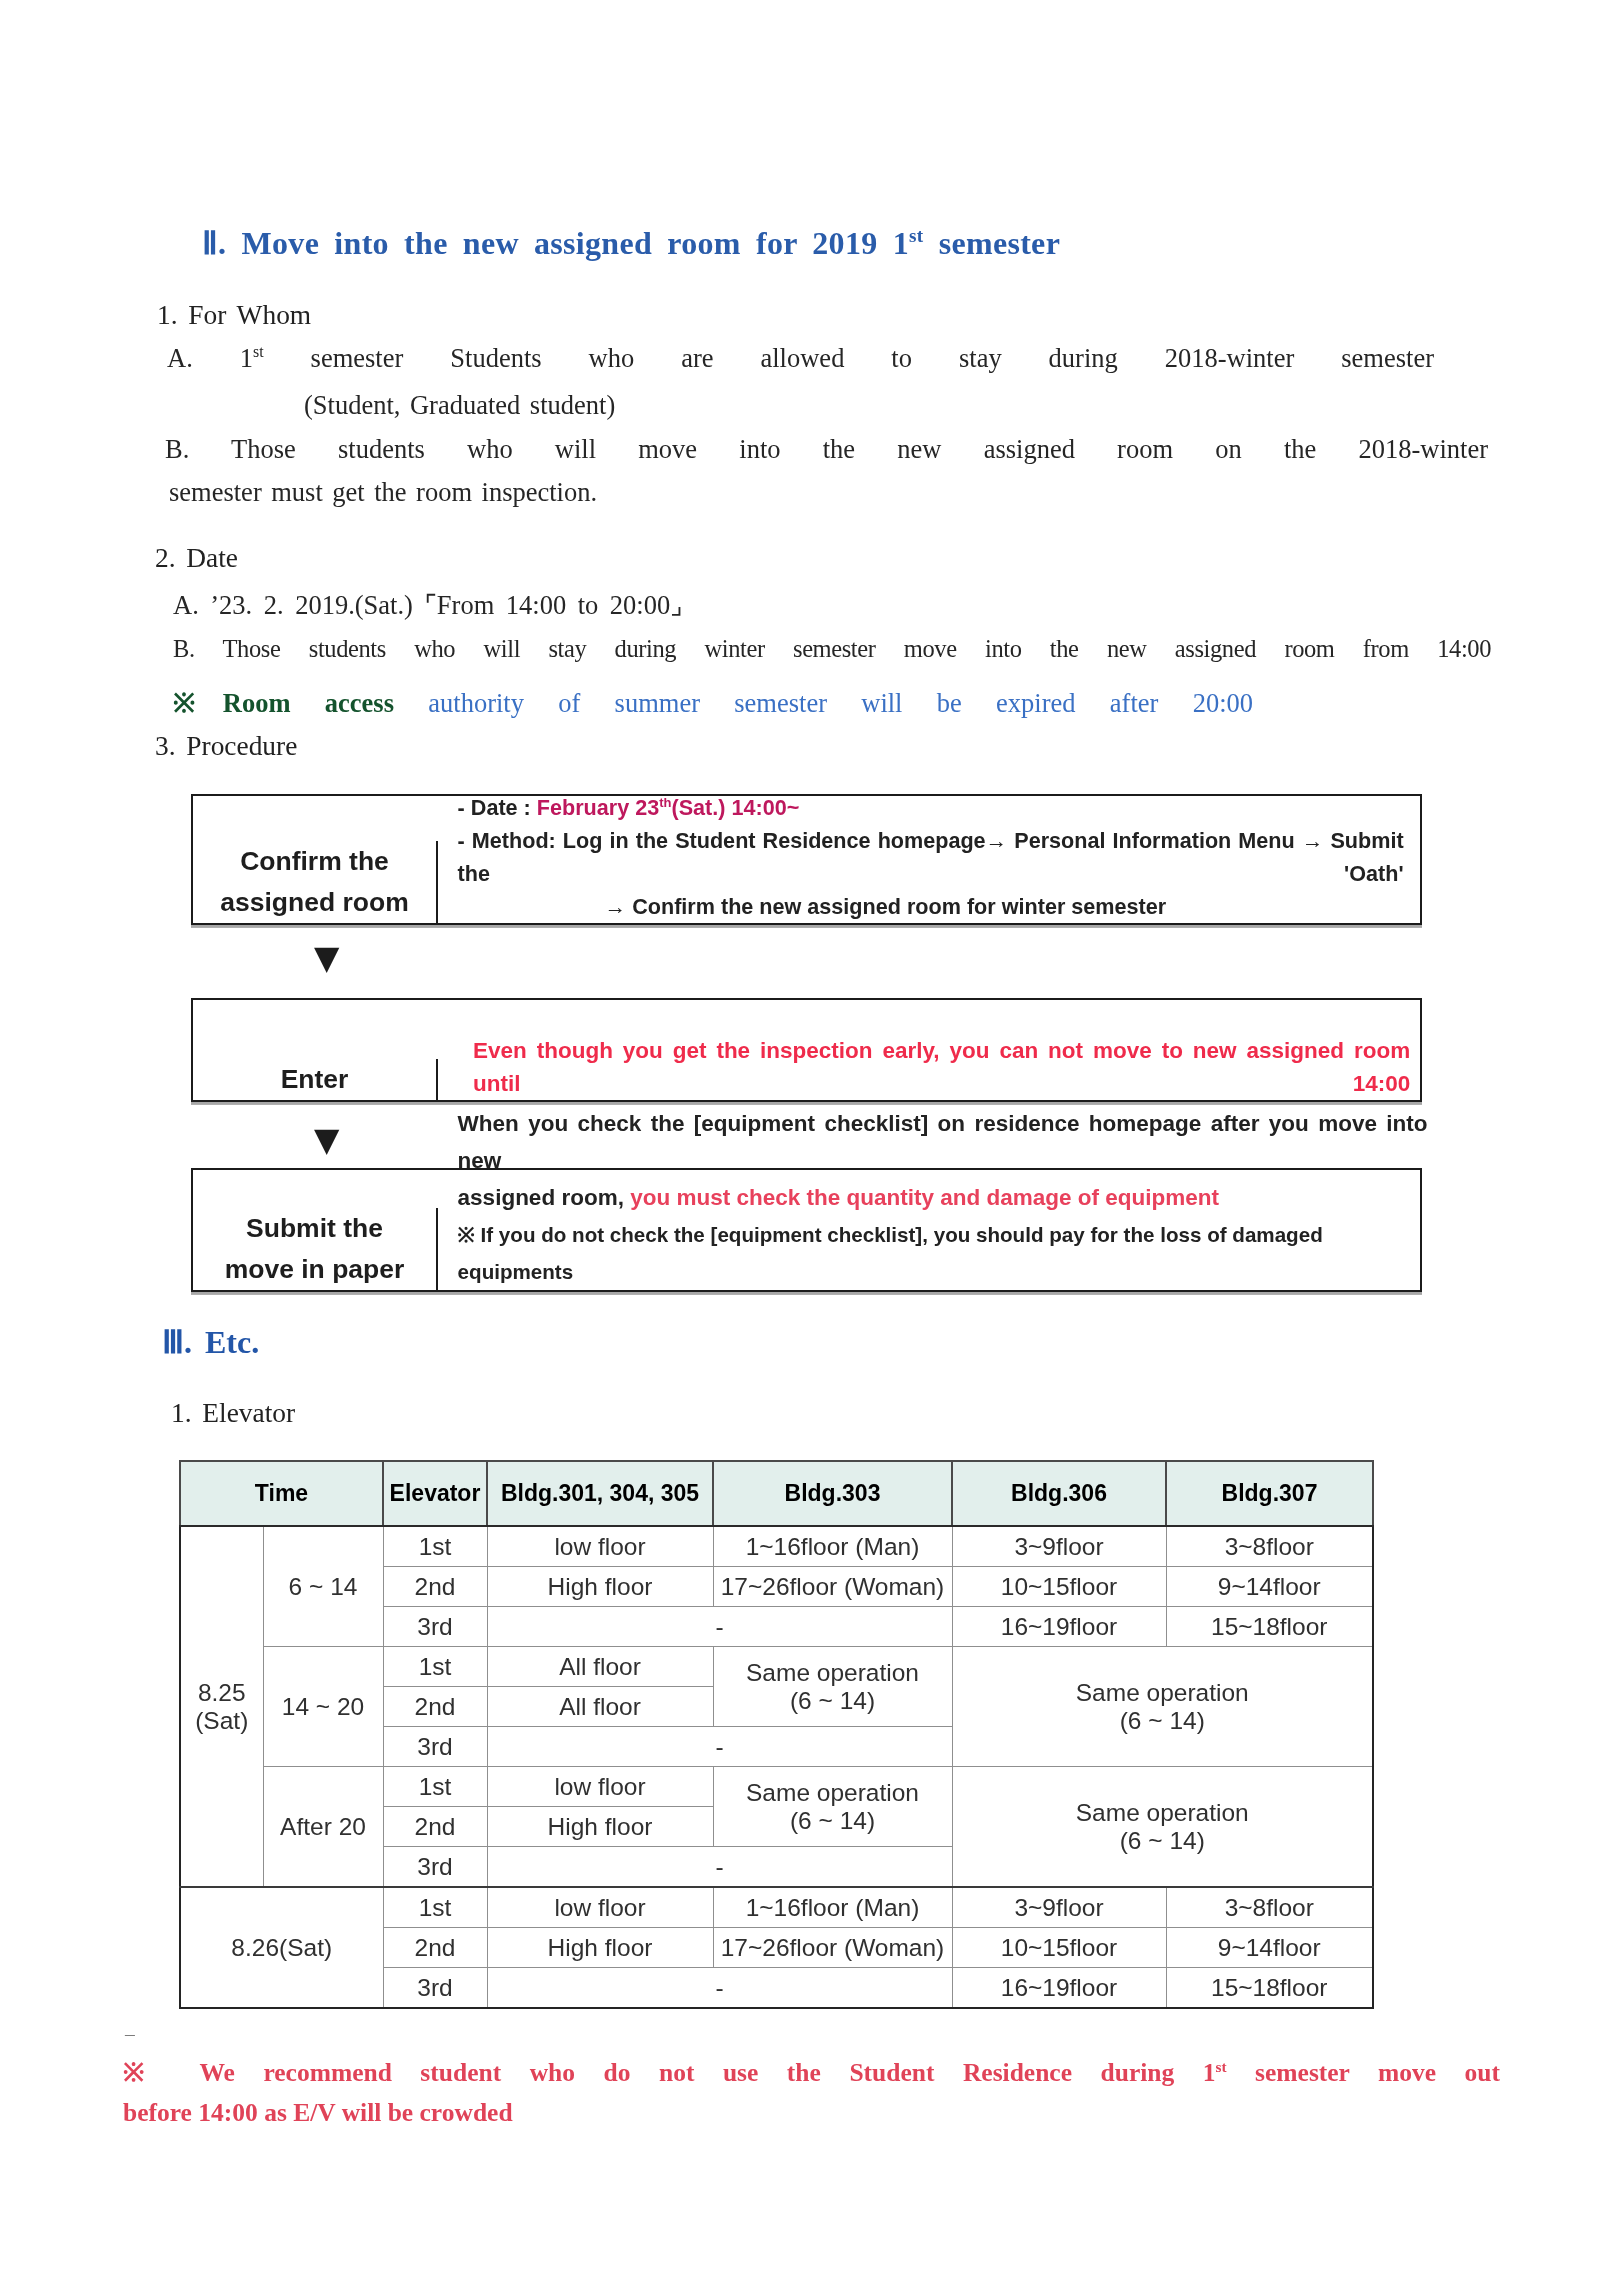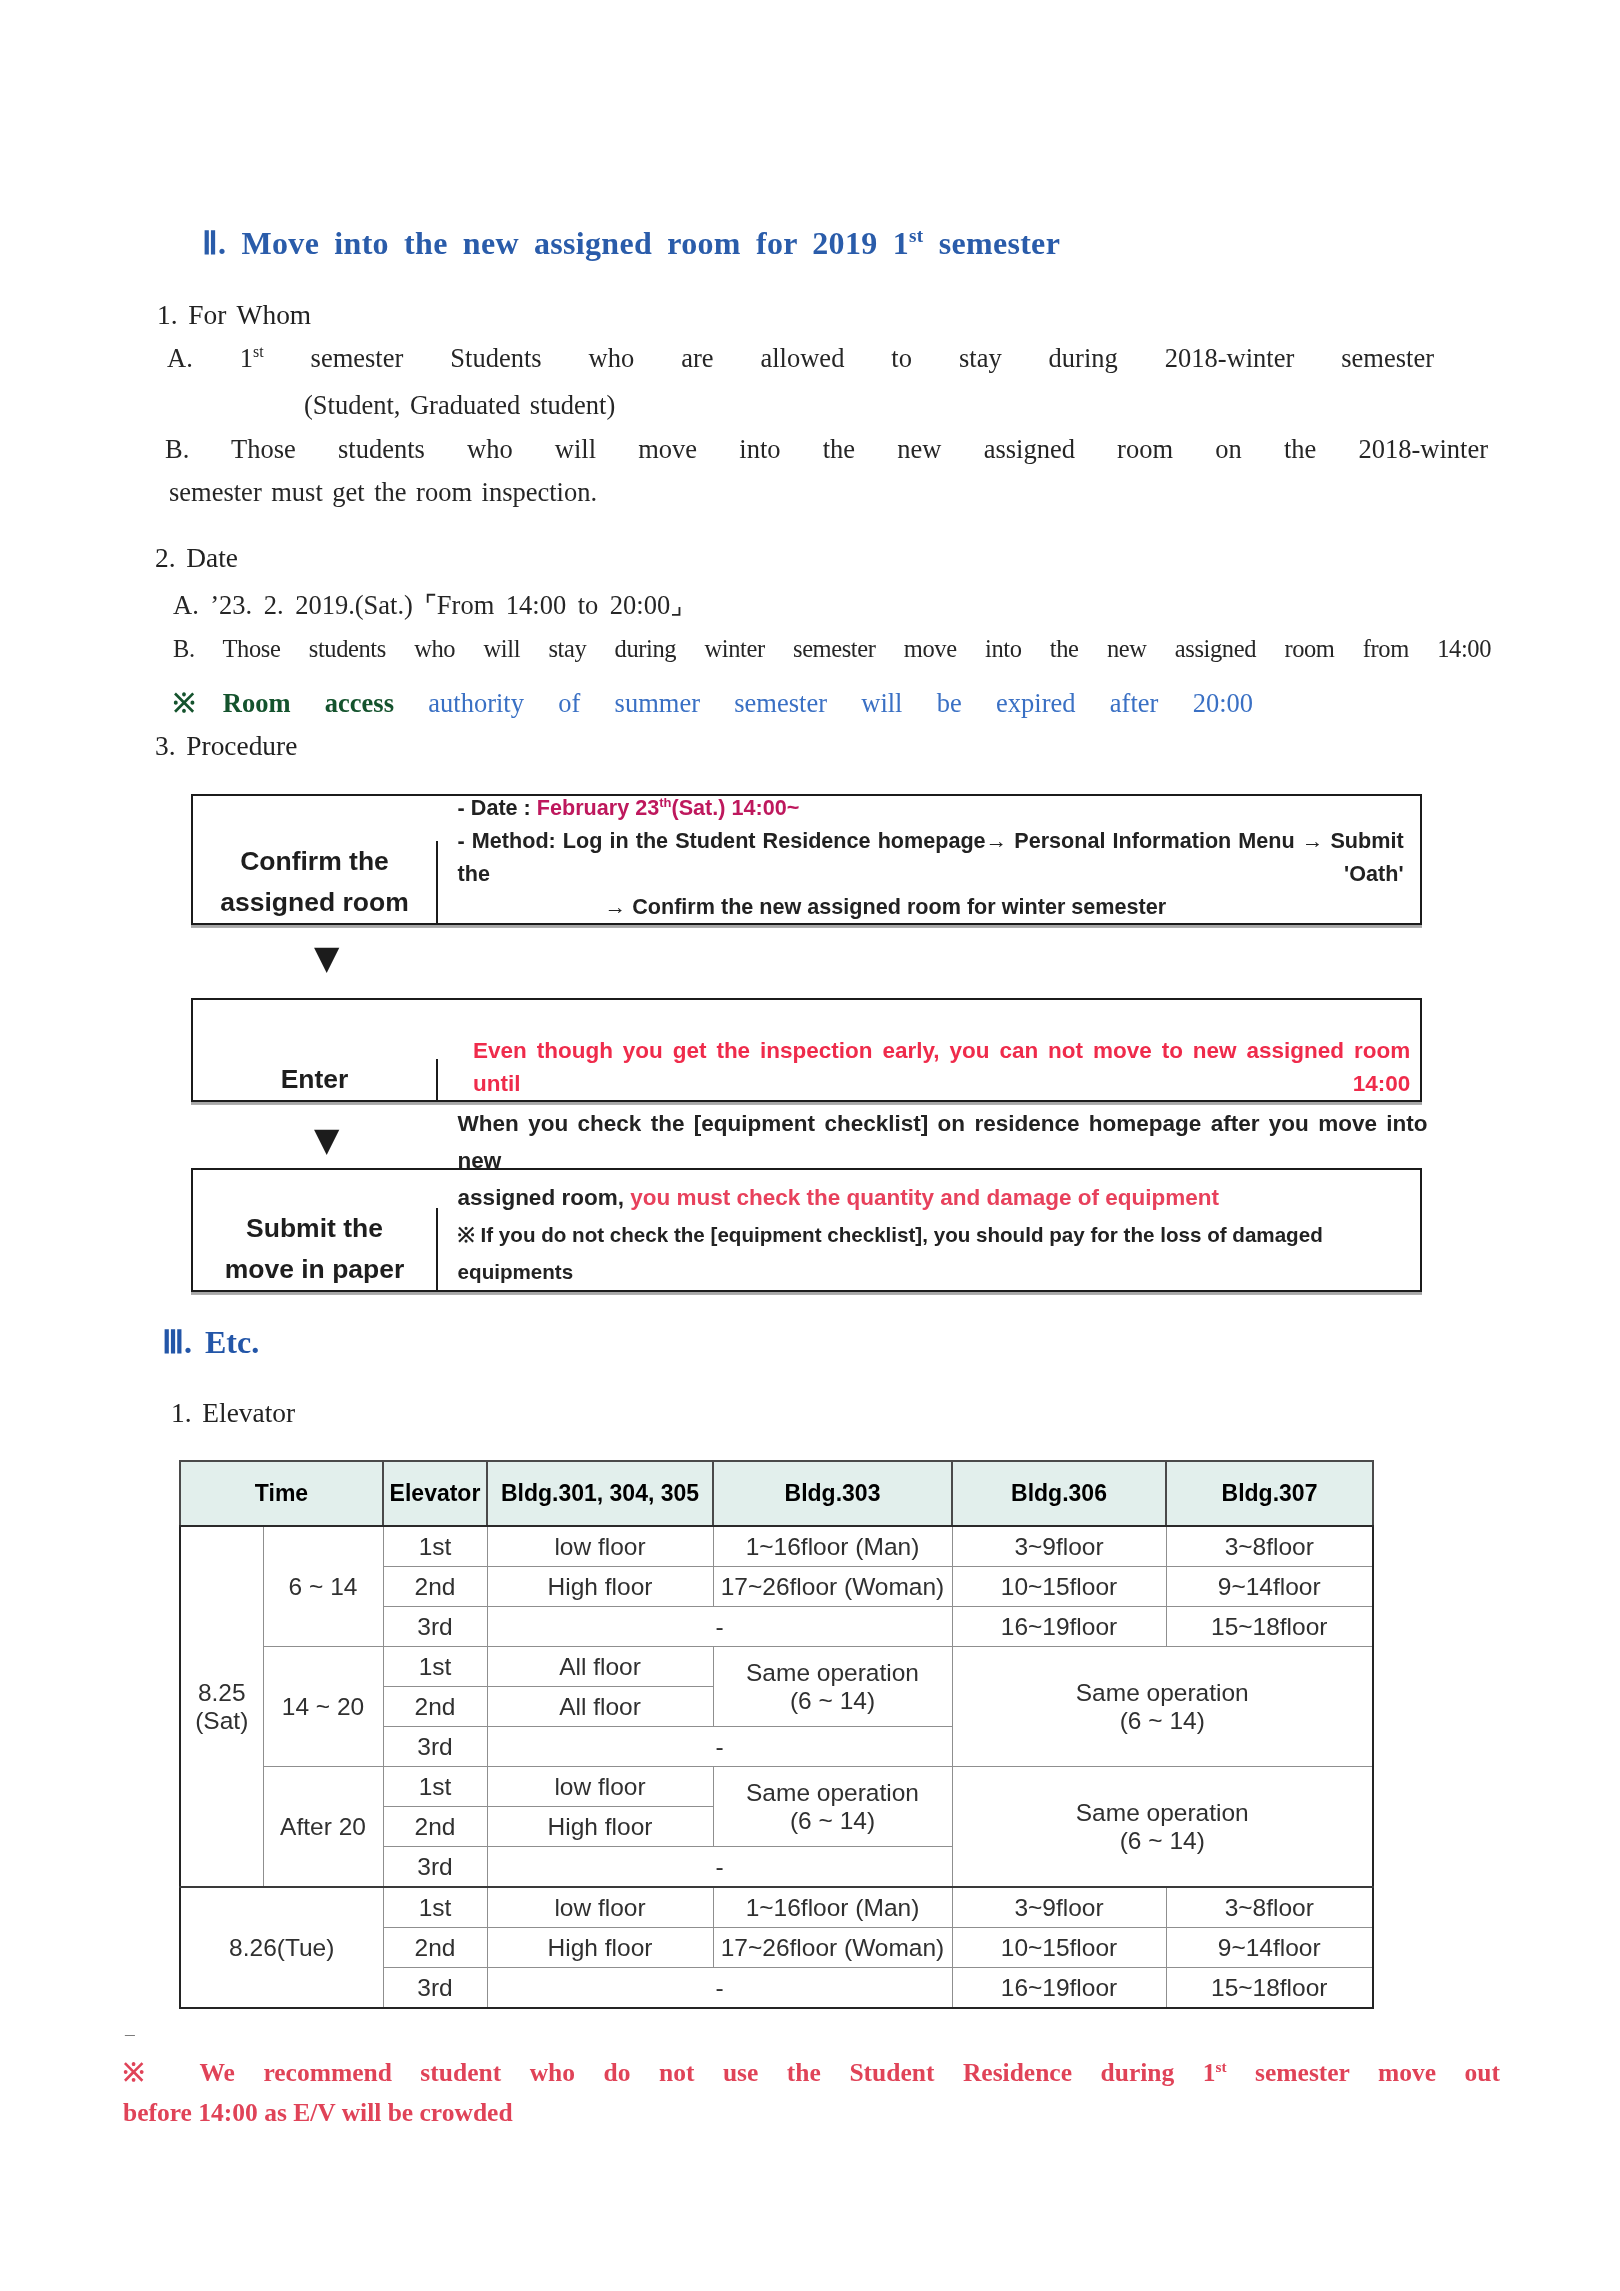--- a/index.html
+++ b/index.html
@@ -168,21 +168,21 @@
       </tr>
       <tr>
         <td>2nd</td>
         <td>High floor</td>
       </tr>
       <tr>
         <td>3rd</td>
         <td colspan="2">-</td>
       </tr>
       <tr class="sep">
-        <td colspan="2" rowspan="3" class="datecell">8.26(Tue)</td>
+        <td colspan="2" rowspan="3" class="datecell">8.26(Sat)</td>
         <td>1st</td>
         <td>low floor</td>
         <td>1~16floor (Man)</td>
         <td>3~9floor</td>
         <td>3~8floor</td>
       </tr>
       <tr>
         <td>2nd</td>
         <td>High floor</td>
         <td>17~26floor (Woman)</td>

